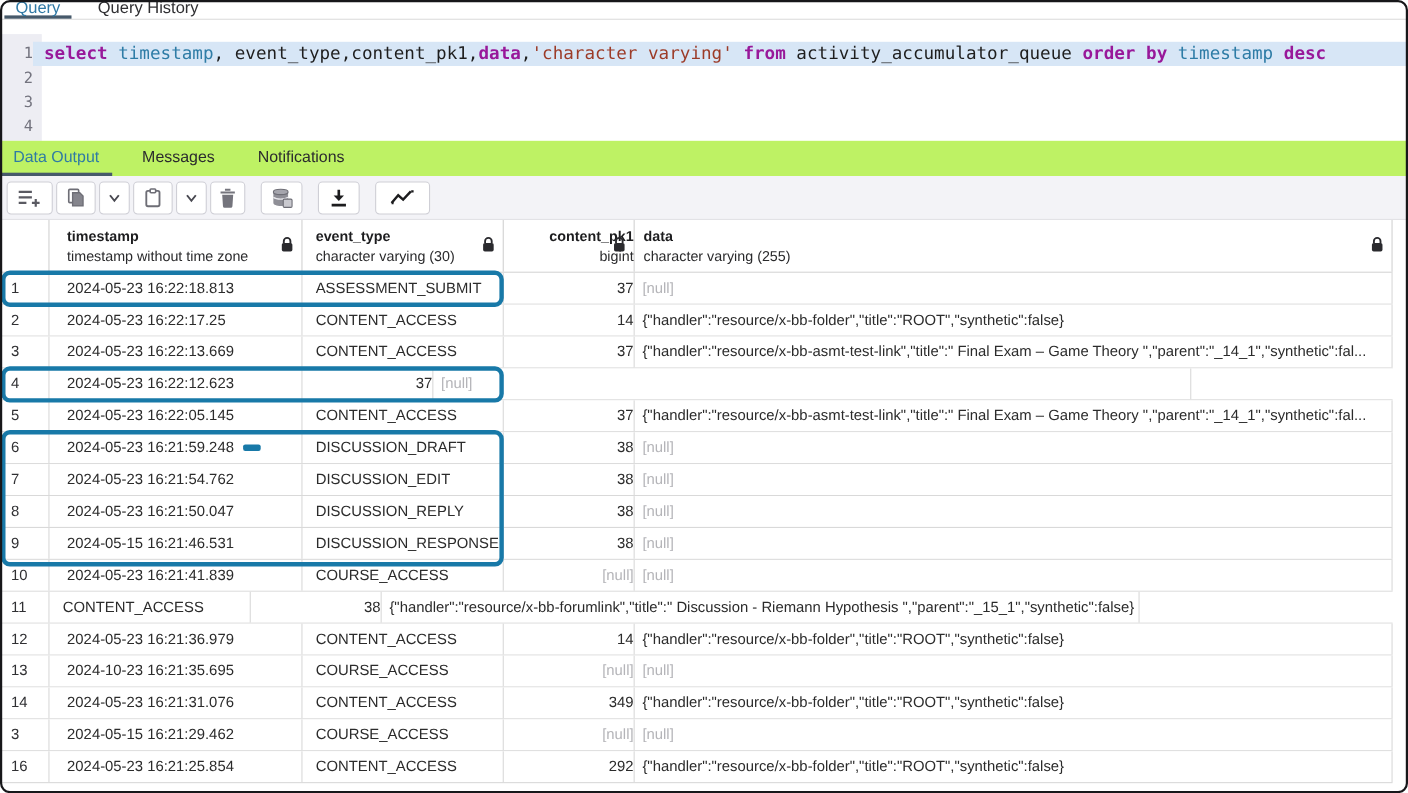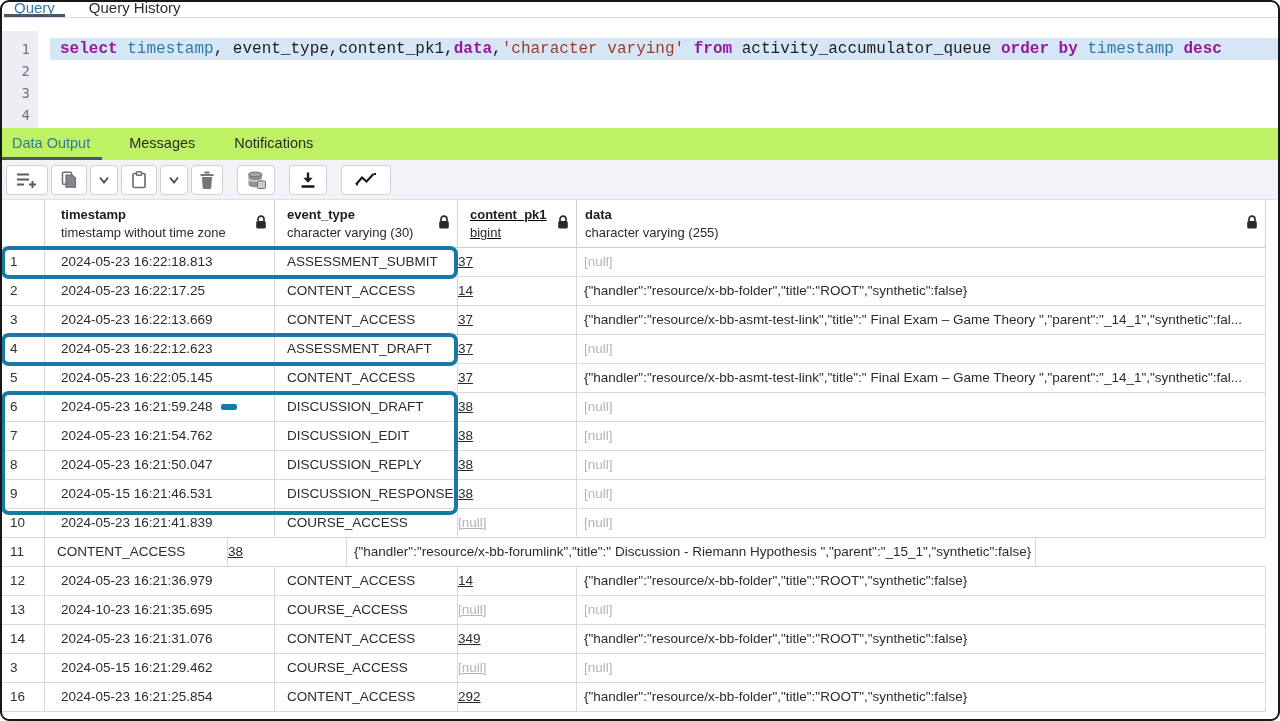--- a/index.html
+++ b/index.html
@@ -13,21 +13,21 @@
   .etab{display:flex;align-items:center;padding:0 10px;font-size:15px;color:#2f2f32;
         border-bottom:3px solid transparent;margin-right:14px;cursor:pointer;}
   .etab.active{color:#3079a5;border-bottom-color:#46596a;}
 
   
   .editor{position:absolute;left:0;top:31px;width:100%;height:97px;background:#fff;
           font-family:"DejaVu Sans Mono",monospace;font-size:16px;}
   .gutter{position:absolute;left:0;top:0;width:38px;height:97px;background:#ededf3;
           color:#73737e;text-align:right;padding:7px 8px 0 0;box-sizing:border-box;
           font-size:14px;line-height:22px;}
-  .codelines{position:absolute;left:50px;top:7px;right:0;line-height:22px;font-family:Liberation Mono, monospace;}
+  .codelines{position:absolute;left:30px;top:7px;right:0;line-height:22px;}
   .codeline{height:22px;padding-left:10px;white-space:pre;}
   .codeline.active-line{background:#d7e6f6;}
   .tok-kw{color:#98189a;font-weight:bold;}
   .tok-ty{color:#2e7ca6;}
   .tok-str{color:#9c3b28;}
   .tok-pl{color:#1e1e1e;}
 
   
   .otabbar{position:absolute;left:0;top:128px;width:100%;height:32px;display:flex;background:#bef264;}
   .otab{display:flex;align-items:center;padding:0 12px;font-size:14.5px;color:#2b2b2e;
@@ -50,21 +50,21 @@
   .htype{display:block;font-size:13px;color:#2a2a2c;line-height:17px;margin-top:1px;}
   .hlock{position:absolute;right:7px;top:15px;}
 
   .grid-body{position:absolute;left:0;top:248px;width:1266px;z-index:5;}
   .trow{display:flex;height:29px;box-sizing:border-box;border-bottom:1px solid #d9d9d9;background:#fff;}
   .cell{box-sizing:border-box;border-right:1px solid #d9d9d9;font-size:13.5px;color:#2b2b2b;
         line-height:28px;overflow:hidden;white-space:nowrap;}
   .c0{width:45px;padding-left:10px;color:#303033;}
   .c1{width:230px;padding-left:16px;}
   .c2{width:183px;padding-left:12px;}
-  .c3{width:119px;padding-right:10px;text-align:left;text-decoration:underline;}
+  .c3{width:119px;text-align:right;}
   .c4{width:689px;padding-left:7px;}
   .hcell.c1{padding-left:16px;}
   .hcell.c2{padding-left:12px;}
   .hcell.c3{padding-left:12px;}
   .hcell.c4{padding-left:8px;}
   .nullv{color:#b4b4b8;}
   .ts-marker{display:inline-block;width:16px;height:6px;background:#1879a8;border-radius:2px;
              margin-left:8px;vertical-align:middle;}
 
   
@@ -233,21 +233,20 @@
       <div class="trow">
         <div class="cell c0">3</div>
         <div class="cell c1">2024-05-23 16:22:13.669</div>
         <div class="cell c2">CONTENT_ACCESS</div>
         <div class="cell c3">37</div>
         <div class="cell c4">{"handler":"resource/x-bb-asmt-test-link","title":" Final Exam – Game Theory ","parent":"_14_1","synthetic":fal...</div>
       </div>
       <div class="trow">
         <div class="cell c0">4</div>
         <div class="cell c1">2024-05-23 16:22:12.623</div>
-        <div class="cell c2">ASSESSMENT_DRAFT</div>
         <div class="cell c3">37</div>
         <div class="cell c4 nullv">[null]</div>
       </div>
       <div class="trow">
         <div class="cell c0">5</div>
         <div class="cell c1">2024-05-23 16:22:05.145</div>
         <div class="cell c2">CONTENT_ACCESS</div>
         <div class="cell c3">37</div>
         <div class="cell c4">{"handler":"resource/x-bb-asmt-test-link","title":" Final Exam – Game Theory ","parent":"_14_1","synthetic":fal...</div>
       </div>

